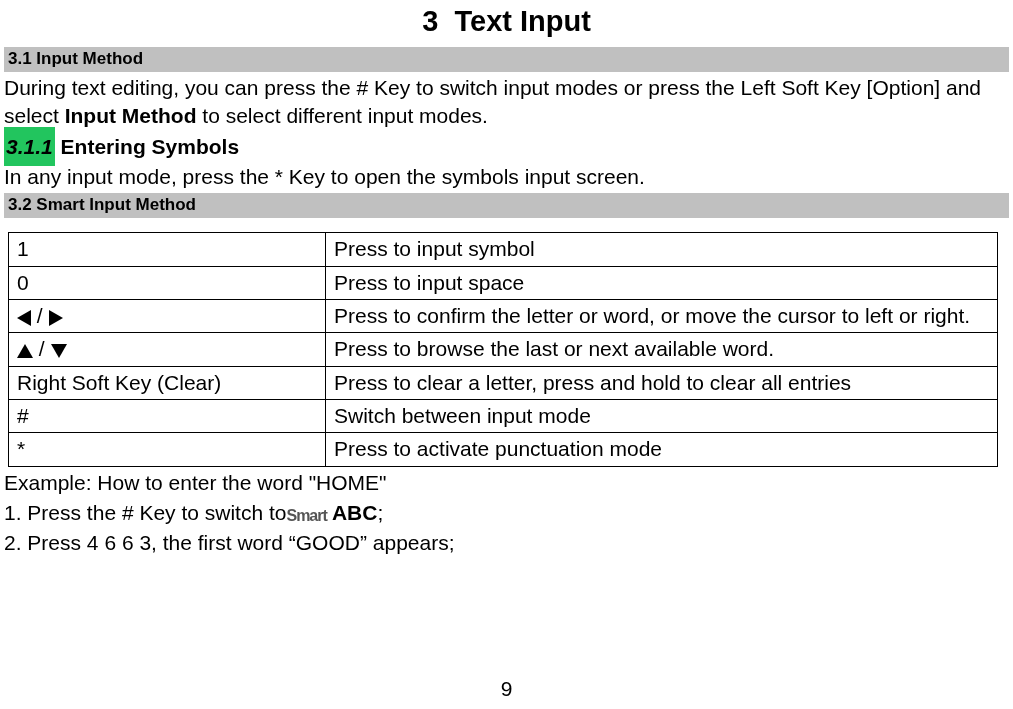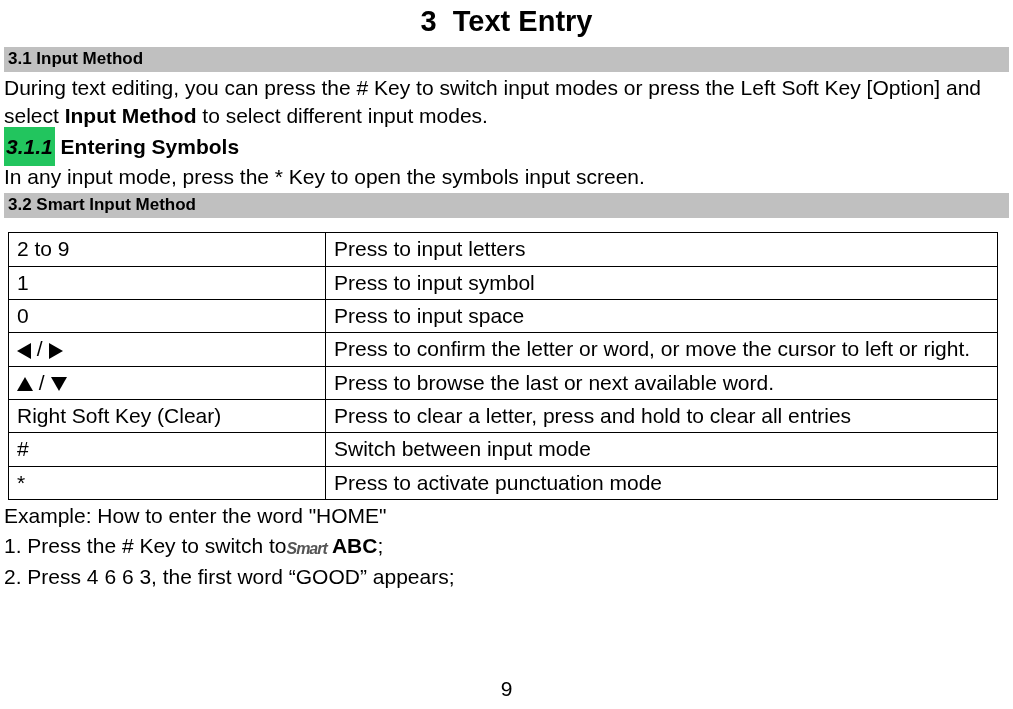--- a/index.html
+++ b/index.html
@@ -65,63 +65,58 @@
     vertical-align: middle;
   }
   .tri-left  { border-top: 8px solid transparent; border-bottom: 8px solid transparent; border-right: 14px solid #000; }
   .tri-right { border-top: 8px solid transparent; border-bottom: 8px solid transparent; border-left: 14px solid #000; }
   .tri-up    { border-left: 8px solid transparent; border-right: 8px solid transparent; border-bottom: 14px solid #000; }
   .tri-down  { border-left: 8px solid transparent; border-right: 8px solid transparent; border-top: 14px solid #000; }
   .smart-icon {
     display: inline-block;
     font-family: "Comic Sans MS", cursive, sans-serif;
     font-size: 16px;
-    font-style: italic;
     font-weight: bold;
     letter-spacing: -1px;
     vertical-align: baseline;
     position: relative;
     top: 1px;
     color: #555;
   }
   .page-num {
     position: absolute;
     bottom: 6px;
     left: 0; right: 0;
     text-align: center;
     font-size: 21px;
   }
 </style>
 </head>
 <body>
 
 <div class="chapter-title">
-  <span>3</span>&nbsp;&nbsp;<span>Text Entry</span>
+  <span>3</span>&nbsp;&nbsp;<span>Text Input</span>
 </div>
 
 <div class="section-bar">3.1 Input Method</div>
 
 <div class="para">
   <span>During text editing, you can press the # Key to switch input modes or press the Left Soft Key [Option] and select </span><b>Input Method</b><span> to select different input modes.</span>
 </div>
 
 <div class="para">
   <span class="subnum">3.1.1</span><span class="subtitle"> Entering Symbols</span>
 </div>
 
 <div class="para">In any input mode, press the * Key to open the symbols input screen.</div>
 
 <div class="section-bar">3.2 Smart Input Method</div>
 
 <table class="key-table">
   <tbody id="table-body">
-      <tr>
-        <td class="col-a">2 to 9</td>
-        <td>Press to input letters</td>
-      </tr>
       <tr>
         <td class="col-a">1</td>
         <td>Press to input symbol</td>
       </tr>
       <tr>
         <td class="col-a">0</td>
         <td>Press to input space</td>
       </tr>
       <tr>
         <td class="col-a"><span class="tri tri-left"></span> / <span class="tri tri-right"></span></td>

